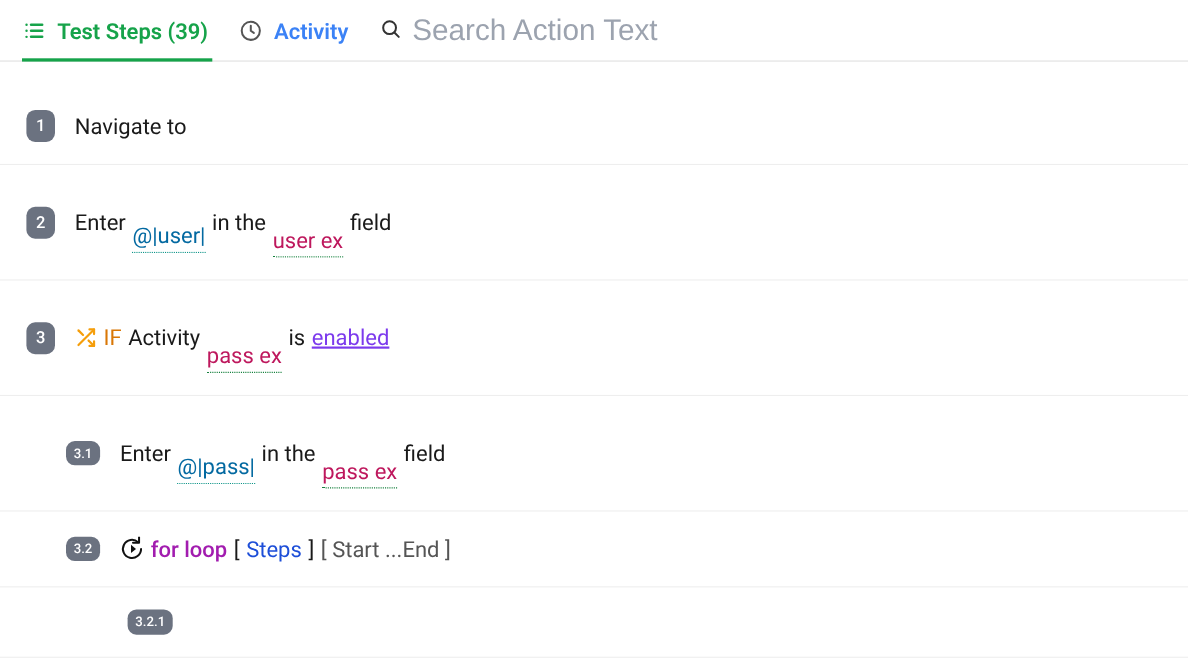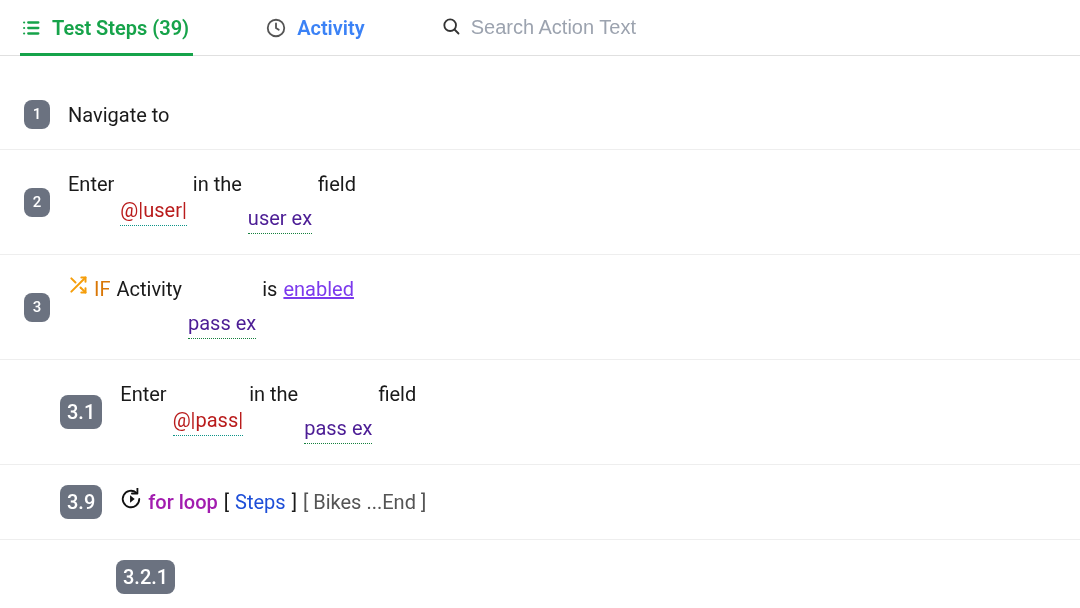--- a/index.html
+++ b/index.html
@@ -14,21 +14,21 @@
       width: 1080px;
       height: 608px;
       overflow: hidden;
     }
     .tabs-bar {
       display: flex;
       align-items: center;
       border-bottom: 1px solid #e0e0e0;
       padding: 0 20px;
       height: 56px;
-      gap: 76px;
+      gap: 28px;
     }
     .tab {
       display: flex;
       align-items: center;
       gap: 10px;
       height: 100%;
       font-size: 20px;
       font-weight: 600;
       color: #3b82f6;
       cursor: pointer;
@@ -54,21 +54,21 @@
     .search-wrap {
       display: flex;
       align-items: center;
       gap: 10px;
       flex: 1;
       max-width: 420px;
     }
     .search-wrap input {
       border: none;
       outline: none;
-      font-size: 20px;
+      font-size: 27px;
       width: 100%;
       color: #6d28d9;
     }
     .search-wrap input::placeholder {
       color: #9ca3af;
     }
     .steps-container {
       padding-top: 24px;
     }
     .step-row {
@@ -89,44 +89,44 @@
       font-size: 15px;
       font-weight: 500;
       min-width: 26px;
       text-align: center;
       display: inline-flex;
       align-items: center;
       justify-content: center;
       flex-shrink: 0;
     }
     .step-badge.sub {
-      font-size: 20px;
+      font-size: 12px;
       padding: 3px 7px;
     }
     .step-content {
       display: flex;
-      align-items: flex-start;
+      align-items: center;
       flex-wrap: wrap;
       gap: 6px;
     }
     .link {
       color: #1e3a8a;
       text-decoration: underline;
       text-decoration-style: solid;
       cursor: pointer;
     }
     .var-green {
-      color: #4c1d95;
+      color: #be185d;
       border-bottom: 1.5px dotted #15803d;
       padding-bottom: 1px;
       cursor: pointer;
       margin-top: 34px;
     }
     .var-teal {
-      color: #b91c1c;
+      color: #0369a1;
       border-bottom: 1.5px dotted #0d9488;
       padding-bottom: 1px;
       cursor: pointer;
       margin-top: 26px;
     }
     .var-purple {
       color: #7c3aed;
       text-decoration: underline;
       text-decoration-style: solid;
       cursor: pointer;
@@ -239,32 +239,32 @@
       <span class="step-badge sub">3.1</span>
       <div class="step-content">
         <span>Enter</span>
         <span class="var-teal">@|pass|</span>
         <span>in the</span>
         <span class="var-green">pass ex</span>
         <span>field</span>
       </div>
     </div>
     <div class="step-row indent-1">
-      <span class="step-badge sub">3.9</span>
+      <span class="step-badge sub">3.2</span>
       <div class="step-content">
         <span class="loop-icon">
           <svg width="22" height="22" viewBox="0 0 24 24" fill="none" stroke="currentColor" stroke-width="2" stroke-linecap="round" stroke-linejoin="round">
             <path d="M21 12a9 9 0 1 1-3-6.7"></path>
             <polyline points="21 3 21 9 15 9" transform="translate(-2,-3)"></polyline>
             <polygon points="11,8 11,16 16,12" fill="currentColor" stroke="none"></polygon>
           </svg>
         </span>
         <span class="kw-for">for loop</span>
         <span class="bracket">[</span>
         <span class="var-blue">Steps</span>
         <span class="bracket">]</span>
-        <span class="muted"> [ Bikes ...End ]</span>
+        <span class="muted"> [ Start ...End ]</span>
       </div>
     </div>
     <div class="step-row indent-2">
       <span class="step-badge sub">3.2.1</span>
     </div>
   </div>
 
 </body></html>

